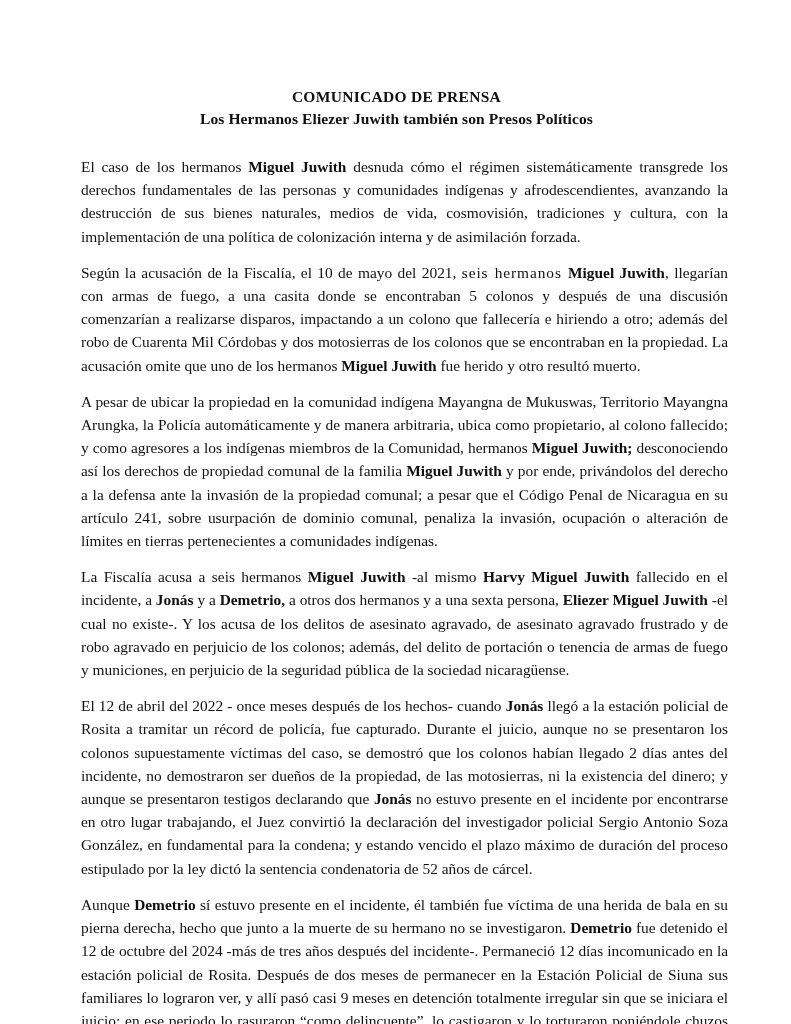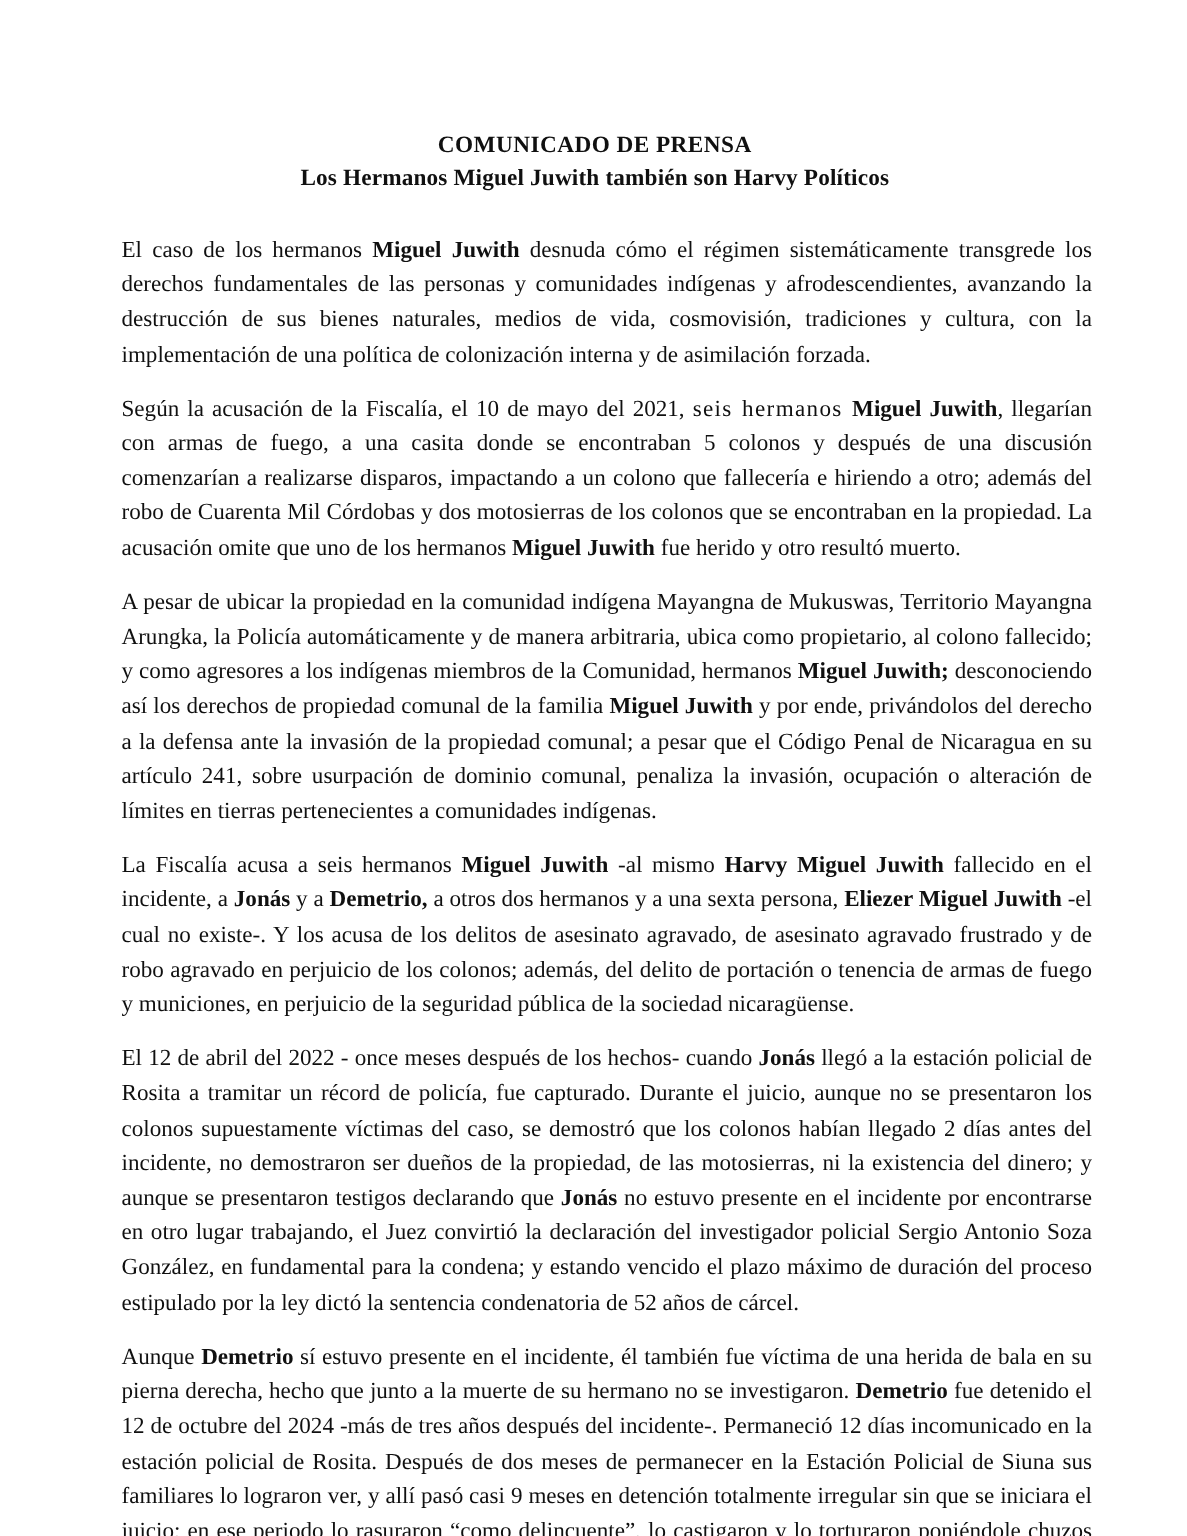--- a/index.html
+++ b/index.html
@@ -69,21 +69,21 @@
   }
 </style>
 </head>
 <body>
 
 <div class="page">
   <div class="content">
 
     <h1 class="doc-title">
       <span class="line1">COMUNICADO DE PRENSA</span>
-      <span class="line2">Los Hermanos Miguel Juwith también son Harvy Políticos</span>
+      <span class="line2">Los Hermanos Eliezer Juwith también son Presos Políticos</span>
     </h1>
 
     <div class="body-text">
       <p class="para"><span>El caso de los hermanos </span><b>Miguel Juwith</b><span> desnuda cómo el régimen sistemáticamente transgrede los derechos fundamentales de las personas y comunidades indígenas y afrodescendientes, avanzando la destrucción de sus bienes naturales, medios de vida, cosmovisión, tradiciones y cultura, con la implementación de una política de colonización interna y de asimilación forzada.</span></p>
       <p class="para"><span>Según la acusación de la Fiscalía, el 10 de mayo del 2021, </span><span class="wsp">seis hermanos </span><b>Miguel Juwith</b><span>, llegarían con armas de fuego, a una casita donde se encontraban 5 colonos y  después  de  una discusión comenzarían a realizarse disparos, impactando a un colono que fallecería e hiriendo a otro; además del robo de Cuarenta Mil Córdobas  y  dos  motosierras de los colonos que se encontraban en la propiedad. La acusación omite que uno de los hermanos </span><b>Miguel Juwith</b><span> fue herido y otro resultó muerto.</span></p>
       <p class="para"><span>A pesar de ubicar la propiedad en la comunidad indígena Mayangna de Mukuswas,  Territorio Mayangna Arungka, la Policía automáticamente y de manera arbitraria, ubica como propietario, al colono fallecido; y como agresores a los indígenas miembros de la Comunidad, hermanos </span><b>Miguel Juwith;</b><span> desconociendo así los derechos de propiedad comunal de la familia </span><b>Miguel Juwith</b><span> y por ende, privándolos del derecho a la defensa ante la invasión de la propiedad comunal; a pesar que el Código Penal de Nicaragua en su artículo 241, sobre usurpación de dominio comunal, penaliza la invasión, ocupación o alteración de límites en tierras pertenecientes a comunidades indígenas.</span></p>
       <p class="para"><span>La Fiscalía acusa a seis hermanos </span><b>Miguel Juwith</b><span> -al mismo </span><b>Harvy Miguel Juwith</b><span> fallecido en el incidente, a </span><b>Jonás</b><span> y a </span><b>Demetrio,</b><span> a otros dos hermanos y a una sexta persona, </span><b>Eliezer Miguel Juwith</b><span> -el cual no existe-. Y los acusa de los delitos de asesinato agravado, de asesinato agravado  frustrado  y  de robo agravado en perjuicio de los colonos; además, del delito de portación o tenencia de armas de fuego y municiones, en perjuicio de la seguridad pública de la sociedad nicaragüense.</span></p>
       <p class="para"><span>El 12 de abril del 2022 - once meses después de los hechos- cuando </span><b>Jonás</b><span> llegó a la estación policial de Rosita a tramitar un récord de policía, fue capturado. Durante el juicio, aunque no se presentaron los colonos supuestamente víctimas del caso, se demostró que los colonos habían llegado 2 días antes del incidente, no demostraron ser dueños de la propiedad, de las motosierras, ni la existencia del dinero; y aunque se presentaron testigos declarando que </span><b>Jonás</b><span> no estuvo presente en el incidente por encontrarse en otro lugar trabajando, el Juez convirtió la declaración del investigador policial Sergio Antonio Soza González, en fundamental para la condena; y estando vencido el plazo máximo de duración del proceso estipulado por la ley dictó la sentencia condenatoria de 52 años de cárcel.</span></p>
       <p class="para"><span>Aunque </span><b>Demetrio</b><span> sí estuvo presente en el incidente, él también fue víctima de una herida de bala en su pierna derecha, hecho que junto a la muerte de su hermano no se investigaron. </span><b>Demetrio</b><span> fue detenido el 12 de octubre del 2024 -más de tres años después del incidente-. Permaneció 12 días incomunicado en la estación policial de Rosita. Después de dos meses de permanecer en la Estación Policial de Siuna sus familiares lo lograron ver, y allí pasó casi 9 meses en detención totalmente irregular sin que se iniciara el juicio; en ese periodo lo rasuraron “como delincuente”, lo castigaron y lo torturaron poniéndole chuzos eléctricos mientras le preguntaban dónde tenían las armas. Actualmente, 16 meses después de su captura</span></p>
     </div>

